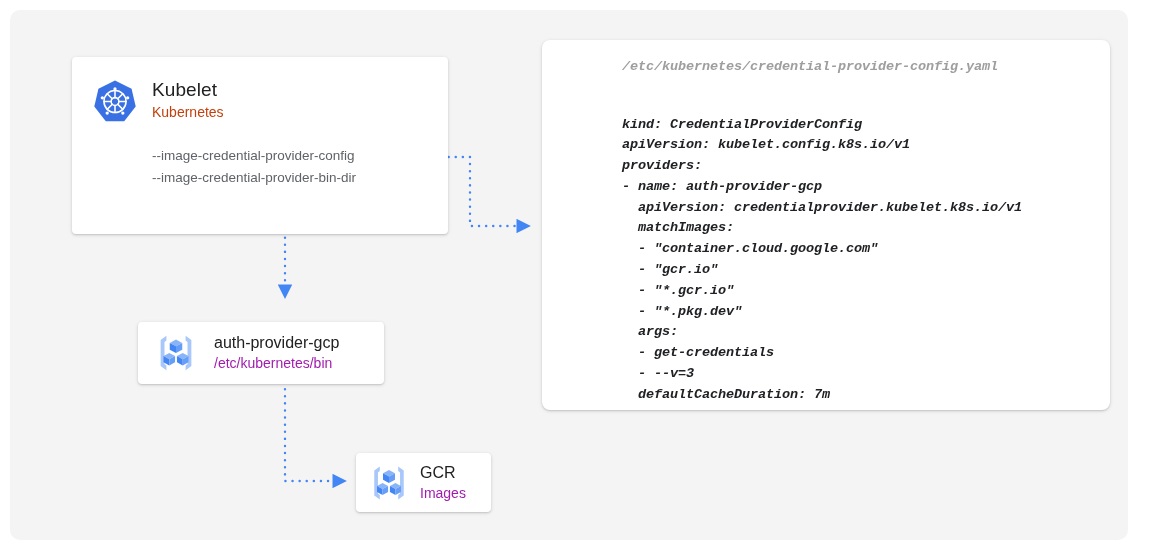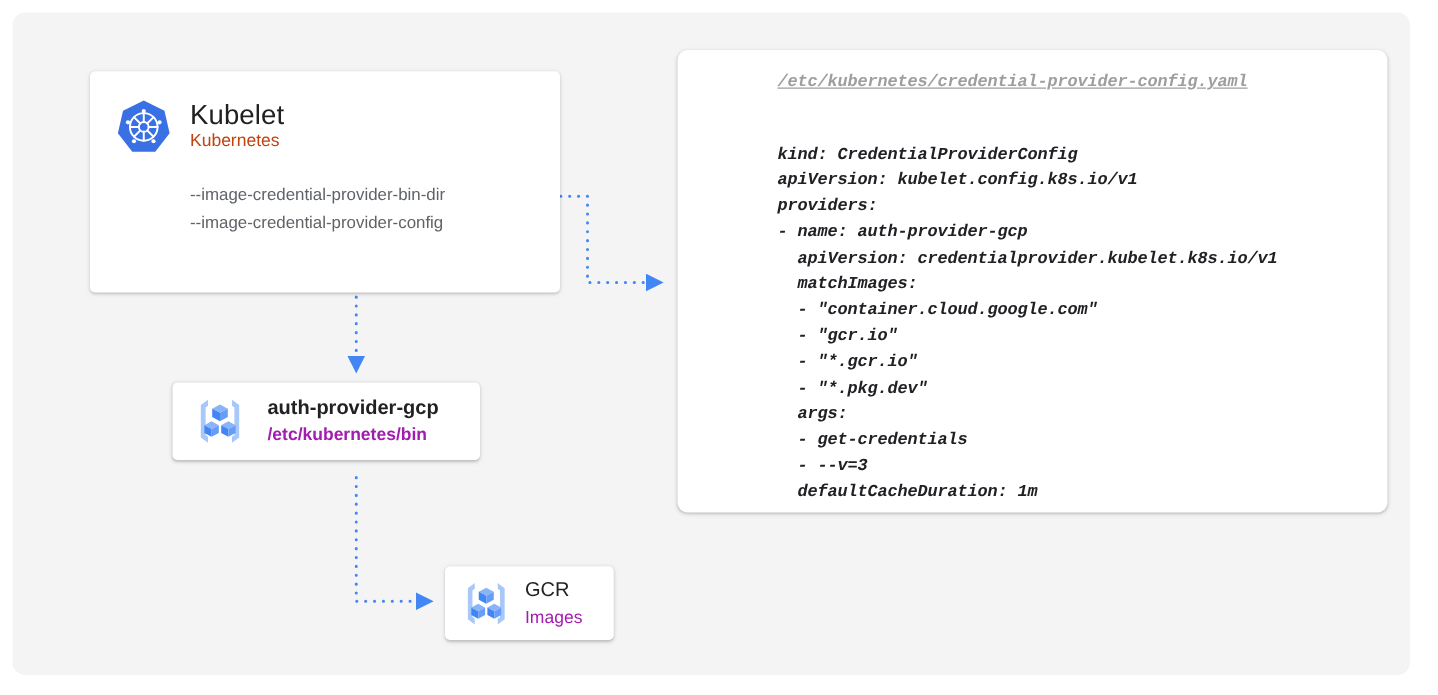--- a/index.html
+++ b/index.html
@@ -52,21 +52,21 @@
     position: absolute;
     left: 20px;
     top: 22px;
     width: 46px;
     height: 46px;
   }
   #kubelet-card .title {
     position: absolute;
     left: 80px;
     top: 22px;
-    font-size: 22px;
+    font-size: 19px;
     color: #212121;
     letter-spacing: .1px;
     text-align: center;
   }
   #kubelet-card .subtitle {
     position: absolute;
     left: 80px;
     top: 47px;
     font-size: 14px;
     color: #c2410c;
@@ -77,24 +77,23 @@
     top: 88px;
     font-size: 13.5px;
     color: #5f6368;
     line-height: 22px;
     white-space: nowrap;
   }
 
   
   #provider-card {
     left: 138px;
-    top: 306px;
+    top: 322px;
     width: 246px;
     height: 62px;
-    font-weight: bold;
   }
   #gcr-card {
     left: 356px;
     top: 453px;
     width: 135px;
     height: 59px;
   }
   .gcp-icon {
     position: absolute;
     left: 14px;
@@ -137,21 +136,20 @@
     position: absolute;
     left: 80px;
     top: 19px;
     font-family: "Liberation Mono", "DejaVu Sans Mono", monospace;
     font-style: italic;
     font-weight: bold;
     font-size: 13.5px;
     color: #9e9e9e;
     white-space: pre;
     letter-spacing: -0.1px;
-    text-decoration: underline;
   }
   #yaml-body {
     position: absolute;
     left: 80px;
     top: 61px;
     font-family: "Liberation Mono", "DejaVu Sans Mono", monospace;
     font-style: italic;
     font-weight: bold;
     font-size: 13.5px;
     color: #202124;
@@ -213,22 +211,22 @@
         <circle cx="50" cy="21.5" r="3.6"></circle>
         <circle cx="77.5" cy="41" r="3.6"></circle>
         <circle cx="67" cy="74" r="3.6"></circle>
         <circle cx="33" cy="74" r="3.6"></circle>
         <circle cx="22.5" cy="41" r="3.6"></circle>
       </g>
     </svg>
     <div class="title">Kubelet</div>
     <div class="subtitle">Kubernetes</div>
     <div class="flags">
+      <div>--image-credential-provider-config</div>
       <div>--image-credential-provider-bin-dir</div>
-      <div>--image-credential-provider-config</div>
     </div>
   </div>
 
   <div class="card" id="provider-card">
     <svg class="gcp-icon" viewBox="0 0 100 100" xmlns="http://www.w3.org/2000/svg">
 
       <path d="M30 14 L18 23 L18 77 L30 86 L30 76 L26 73 L26 27 L30 24 Z" fill="#a8c7fa"></path>
 
       <path d="M70 14 L82 23 L82 77 L70 86 L70 76 L74 73 L74 27 L70 24 Z" fill="#a8c7fa"></path>
 
@@ -290,16 +288,16 @@
 - name: auth-provider-gcp
   apiVersion: credentialprovider.kubelet.k8s.io/v1
   matchImages:
   - "container.cloud.google.com"
   - "gcr.io"
   - "*.gcr.io"
   - "*.pkg.dev"
   args:
   - get-credentials
   - --v=3
-  defaultCacheDuration: 1m</pre>
+  defaultCacheDuration: 7m</pre>
   </div>
 
 </div>
 
 </body></html>

